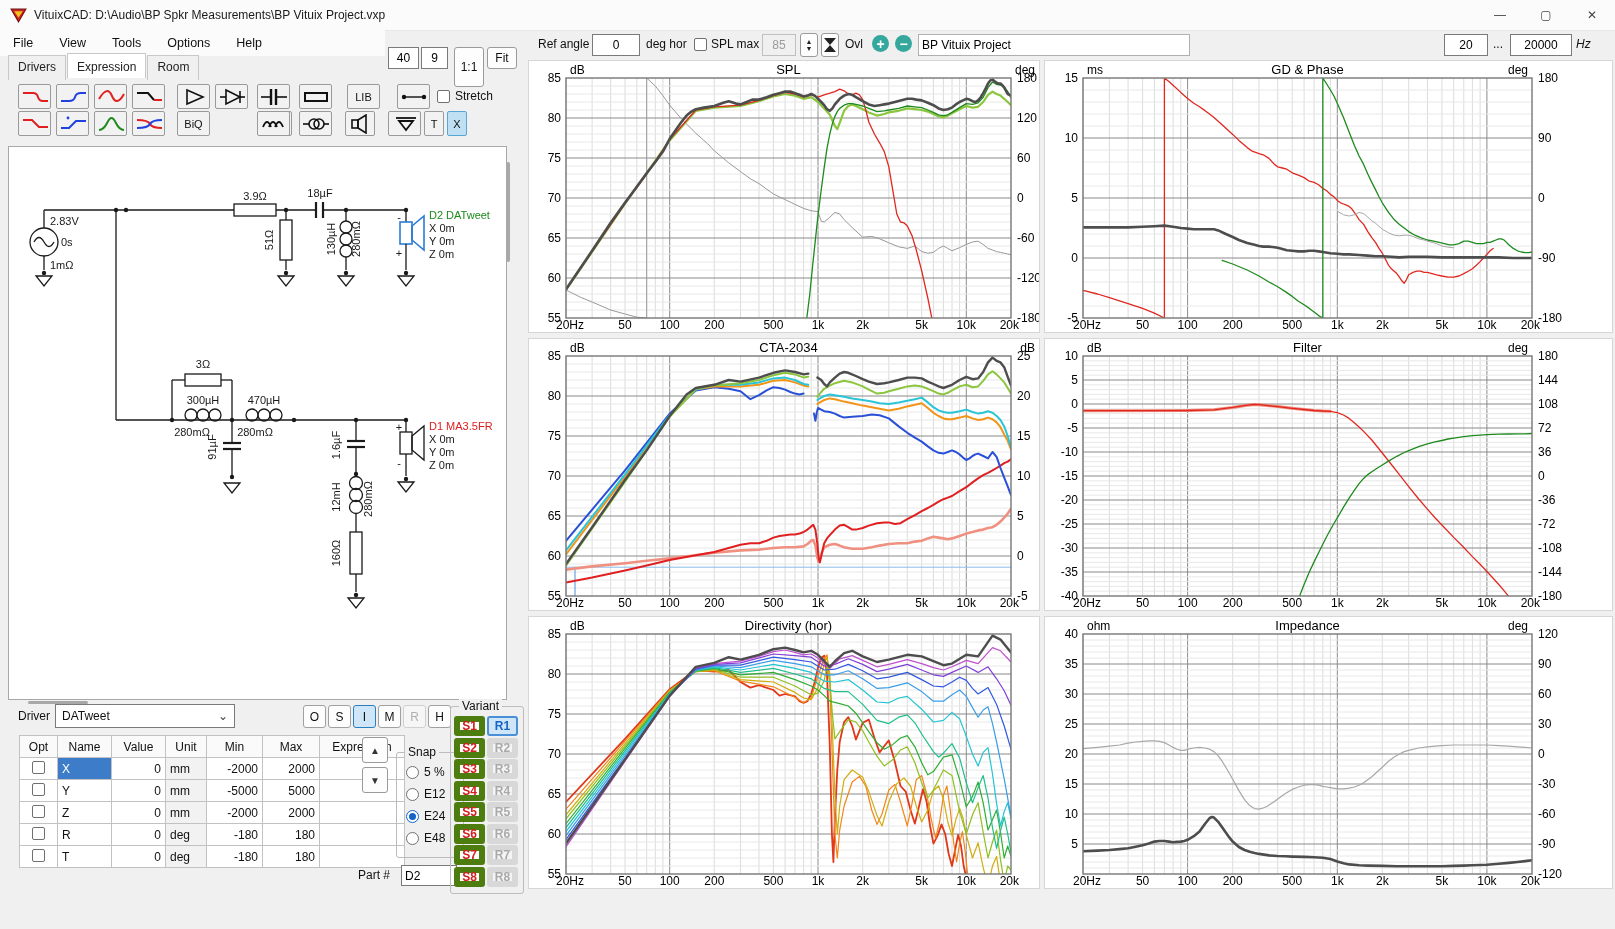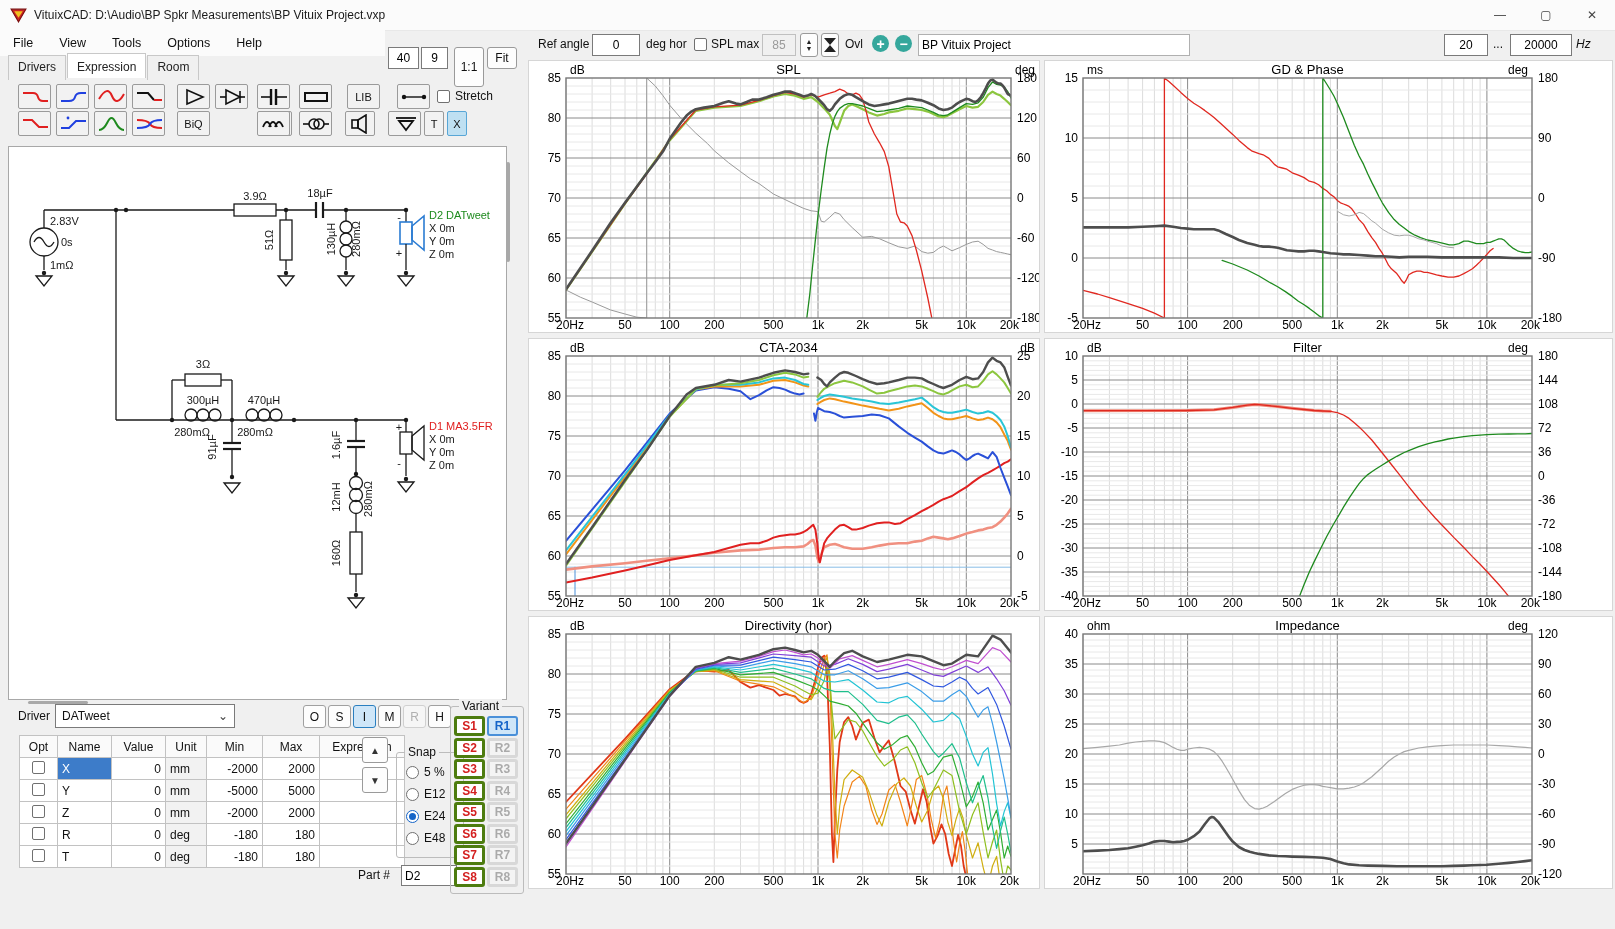--- a/index.html
+++ b/index.html
@@ -44,21 +44,21 @@
   td.num{text-align:right;}
   td.unit{background:#f2f2f2;}
   td.sel{background:#3d7cc9;color:#fff;}
   .updn{position:absolute;left:362px;width:26px;height:26px;background:#fdfdfd;border:1px solid #9a9a9a;border-radius:3px;display:flex;align-items:center;justify-content:center;font-size:10px;color:#333;box-sizing:border-box;}
   .groupbox{position:absolute;border:1px solid #bcbcbc;border-radius:3px;}
   .grouplabel{position:absolute;top:-8px;left:8px;background:#f0f0f0;padding:0 3px;font-size:12px;}
   .radio{display:flex;align-items:center;gap:5px;font-size:12px;position:absolute;left:9px;}
   .rdot{width:13px;height:13px;border-radius:50%;border:1px solid #707070;background:#fff;box-sizing:border-box;position:relative;}
   .rdot.on{border:1px solid #1464c8;}
   .rdot.on:after{content:"";position:absolute;left:2px;top:2px;width:7px;height:7px;border-radius:50%;background:#1464c8;}
-  .varbtn{position:absolute;width:31px;height:20px;border:3px solid #4d7c0f;border-radius:3px;background:#fff;display:flex;align-items:center;justify-content:center;font-size:12px;font-weight:bold;box-sizing:border-box;}
+  .varbtn{position:absolute;width:31px;height:20px;border:6px solid #4d7c0f;border-radius:3px;background:#fff;display:flex;align-items:center;justify-content:center;font-size:12px;font-weight:bold;box-sizing:border-box;}
   .varbtn.s{color:#d42020;}
   .varbtn.r{color:#aaaaaa;background:#f4f4f4;border-color:#d8d8d8;}
   .varbtn.r.on{color:#1464c8;background:#cfe6f8;border:2px solid #4a90d9;}
   
   .chart-panel{position:absolute;background:#fff;border:1px solid #d6d6d6;box-sizing:border-box;}
   .chart-panel svg{display:block;}
   svg text{font-family:"Liberation Sans","DejaVu Sans",sans-serif;}
 </style>
 </head>
 <body>

